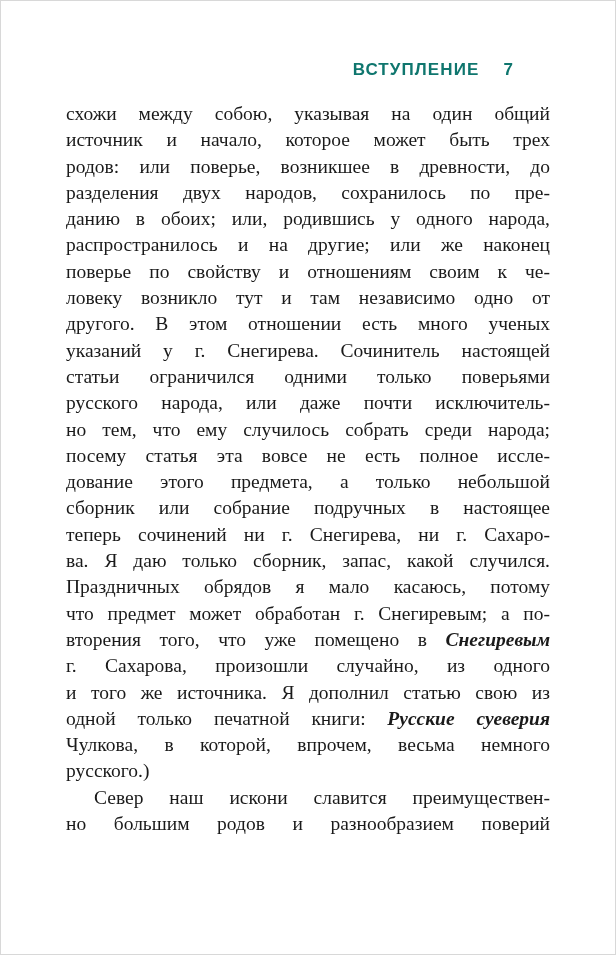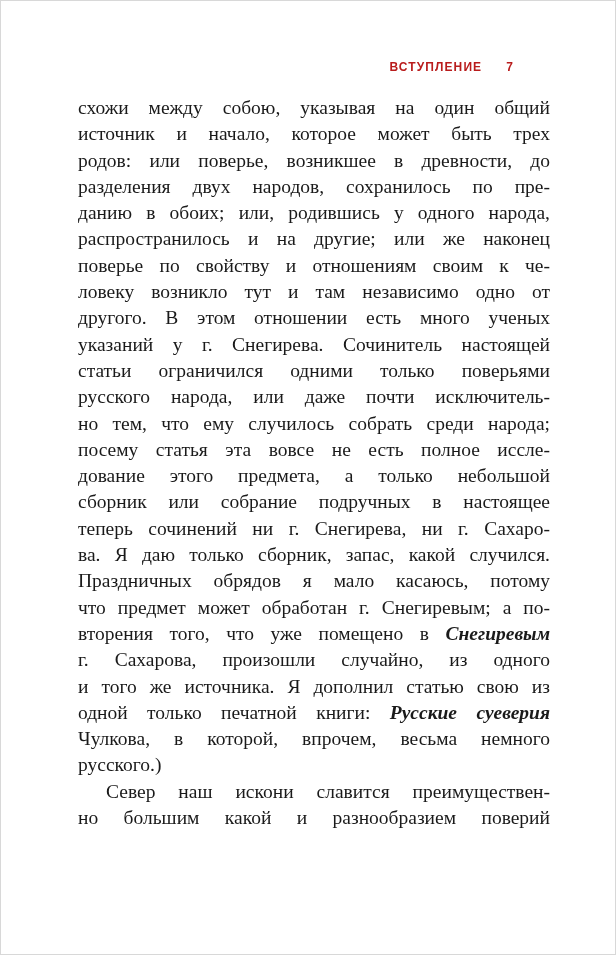--- a/index.html
+++ b/index.html
@@ -20,37 +20,36 @@
   }
   .running-head {
     margin-top: 59px;
     display: flex;
     justify-content: flex-end;
     align-items: flex-start;
     gap: 24px;
     padding-right: 36px;
     font-family: "Liberation Sans", sans-serif;
     font-weight: 700;
-    font-size: 12px;
+    font-size: 17px;
     letter-spacing: 1.1px;
-    color: #b91c1c;
+    color: #0f766e;
   }
   .page-body {
     margin-top: 21px;
     font-family: "Liberation Serif", serif;
     font-size: 19.5px;
     line-height: 26.3px;
     color: #1a1a1a;
   }
   .line {
     text-align: justify;
     text-align-last: justify;
     text-justify: inter-word;
     white-space: normal;
-    margin-left: 12px;
   }
   .line.no-just {
     text-align: left;
     text-align-last: left;
   }
   .line.indent {
     text-indent: 28px;
   }
   .bi {
     font-weight: 700;
@@ -86,15 +85,15 @@
       <div class="line"><span>ва. Я даю только сборник, запас, какой случился.</span></div>
       <div class="line"><span>Праздничных обрядов я мало касаюсь, потому</span></div>
       <div class="line"><span>что предмет может обработан г. Снегиревым; а по-</span></div>
       <div class="line"><span>вторения того, что уже помещено в </span><span class="bi">Снегиревым</span></div>
       <div class="line"><span>г. Сахарова, произошли случайно, из одного</span></div>
       <div class="line"><span>и того же источника. Я дополнил статью свою из</span></div>
       <div class="line"><span>одной только печатной книги: </span><span class="bi">Русские суеверия</span></div>
       <div class="line"><span>Чулкова, в которой, впрочем, весьма немного</span></div>
       <div class="line no-just"><span>русского.)</span></div>
       <div class="line indent"><span>Север наш искони славится преимуществен-</span></div>
-      <div class="line"><span>но большим какой и разнообразием поверий</span></div>
+      <div class="line"><span>но большим родов и разнообразием поверий</span></div>
     </main>
 </div>
 
 </body></html>

